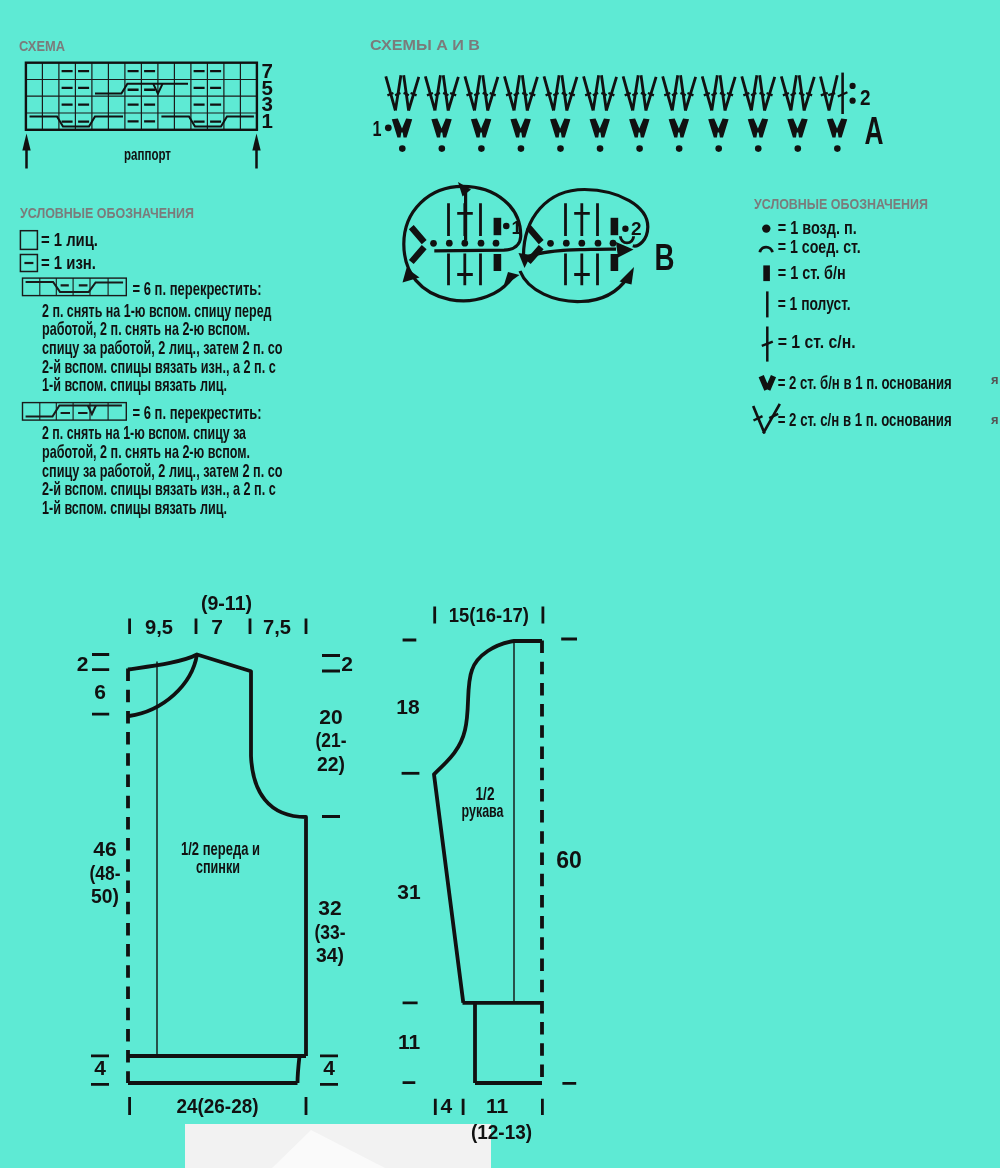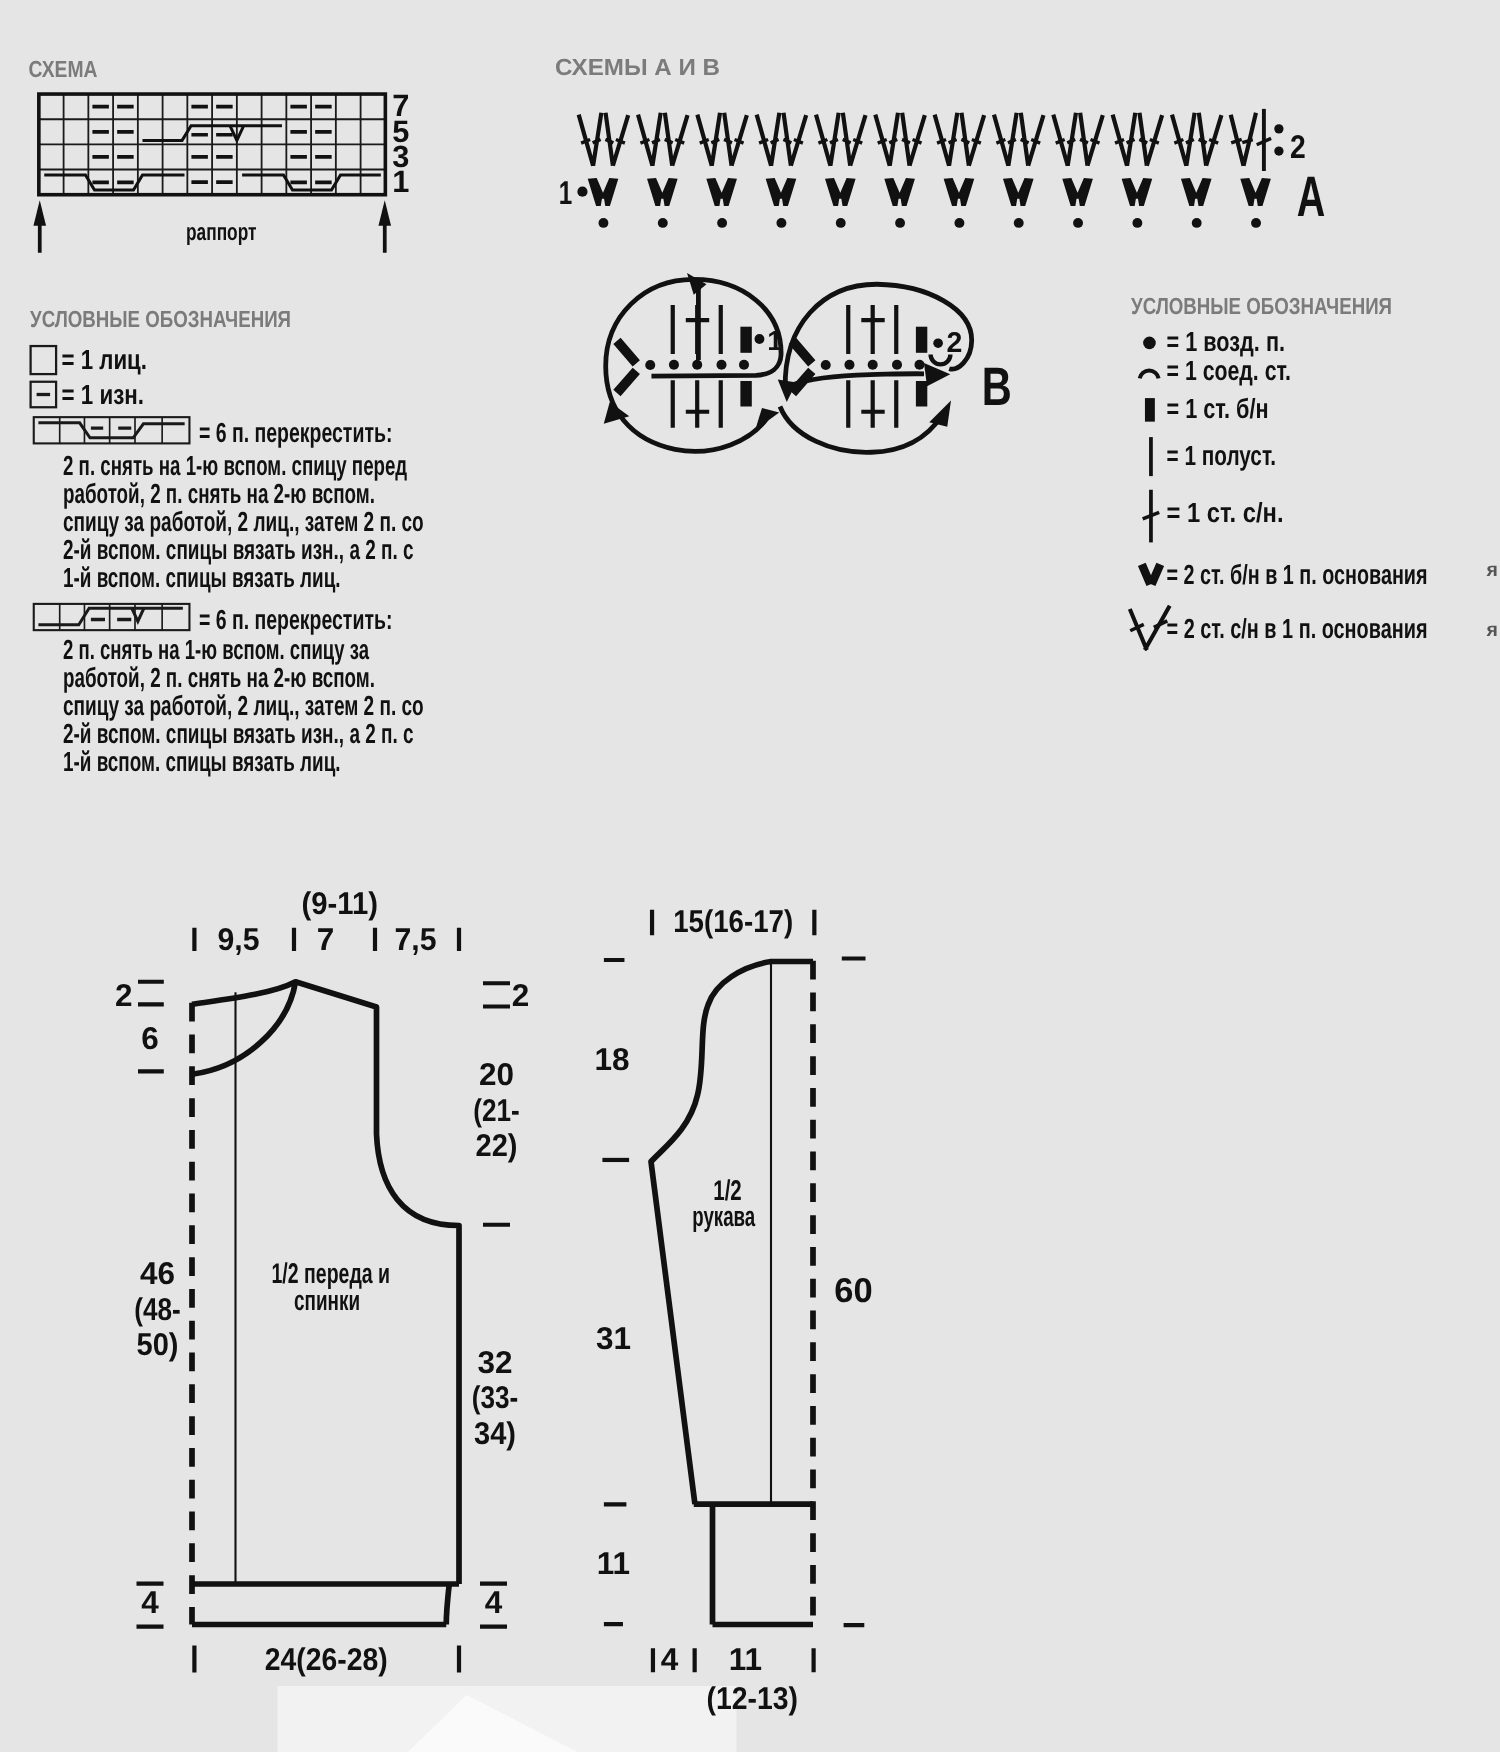--- a/index.html
+++ b/index.html
@@ -1,16 +1,16 @@
 <!DOCTYPE html>
 <html><head>
 <meta charset="utf-8">
 <style>
   html,body{margin:0;padding:0;background:#fff;}
-  #page{position:relative;width:1000px;height:1168px;background:#e5e5e5;overflow:hidden;
+  #page{position:relative;width:1000px;height:1168px;background:#5eead4;overflow:hidden;
         font-family:"Liberation Sans",sans-serif;}
   svg{position:absolute;left:0;top:0;}
 </style>
 </head>
 <body>
 <div id="page">
 <svg width="1000" height="1168" viewBox="0 0 1000 1168" fill="none" stroke="none" font-family="Liberation Sans, sans-serif">
 
 <g id="wmark">
   <rect x="185" y="1124" width="306" height="44" fill="#f2f2f2"></rect>

